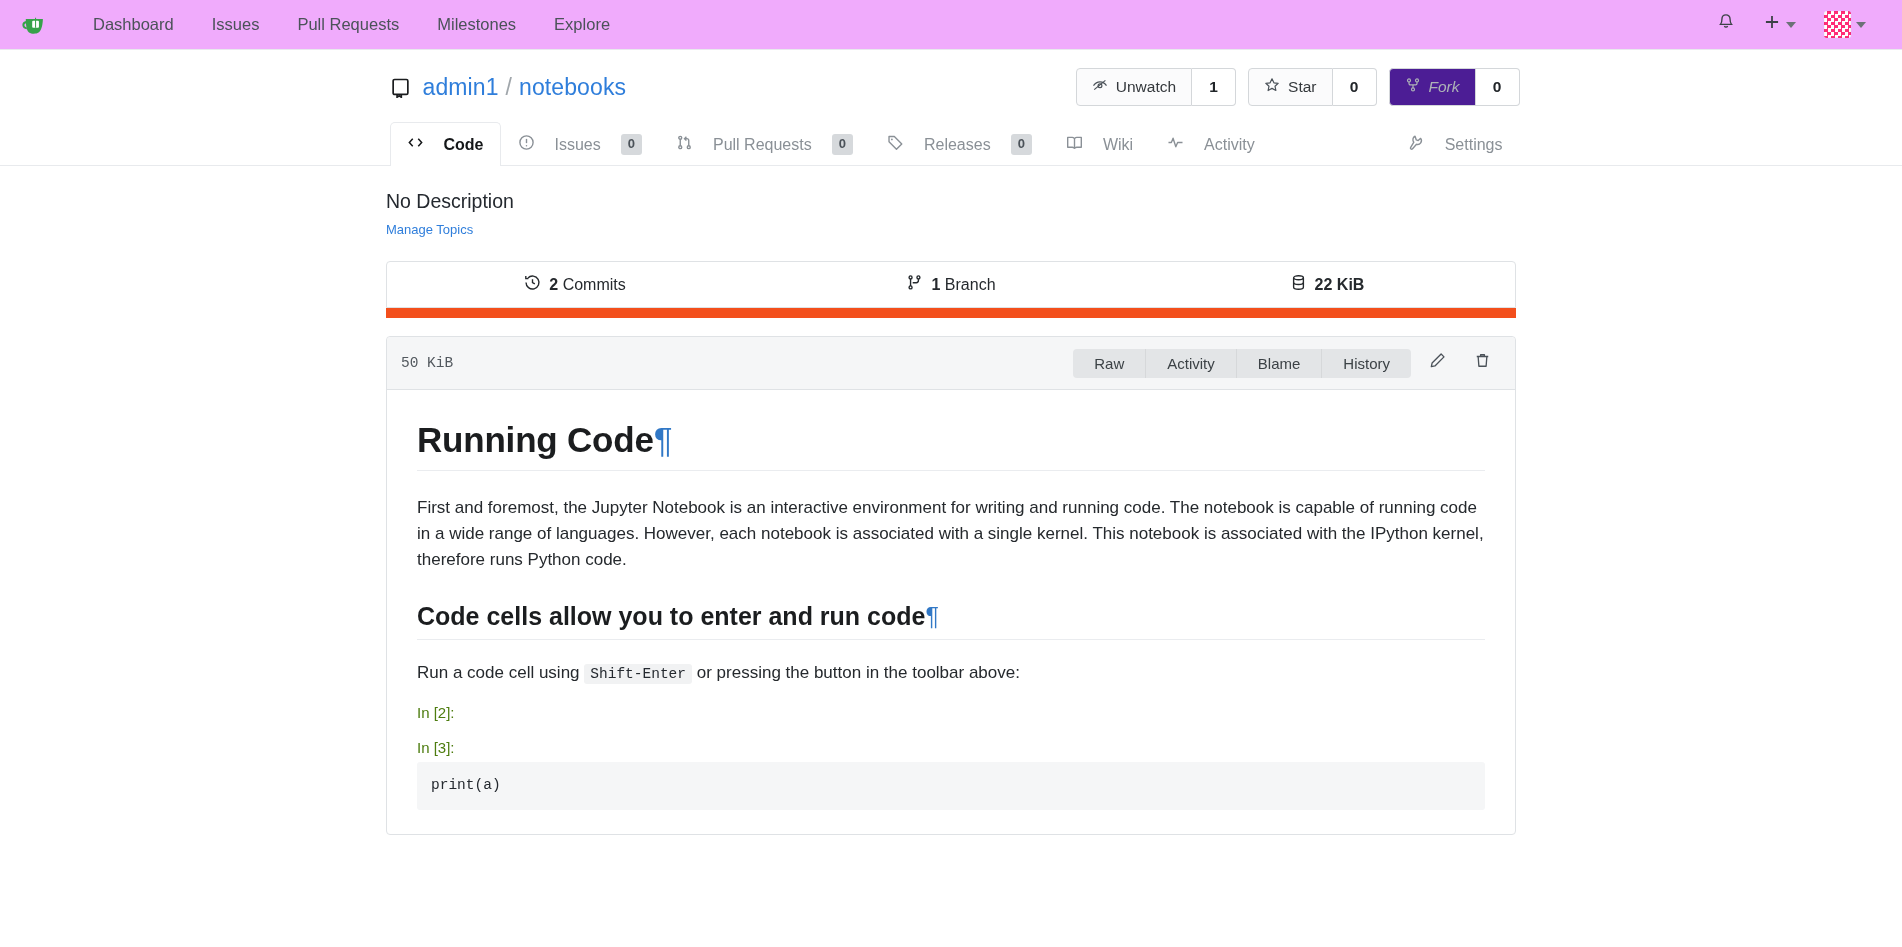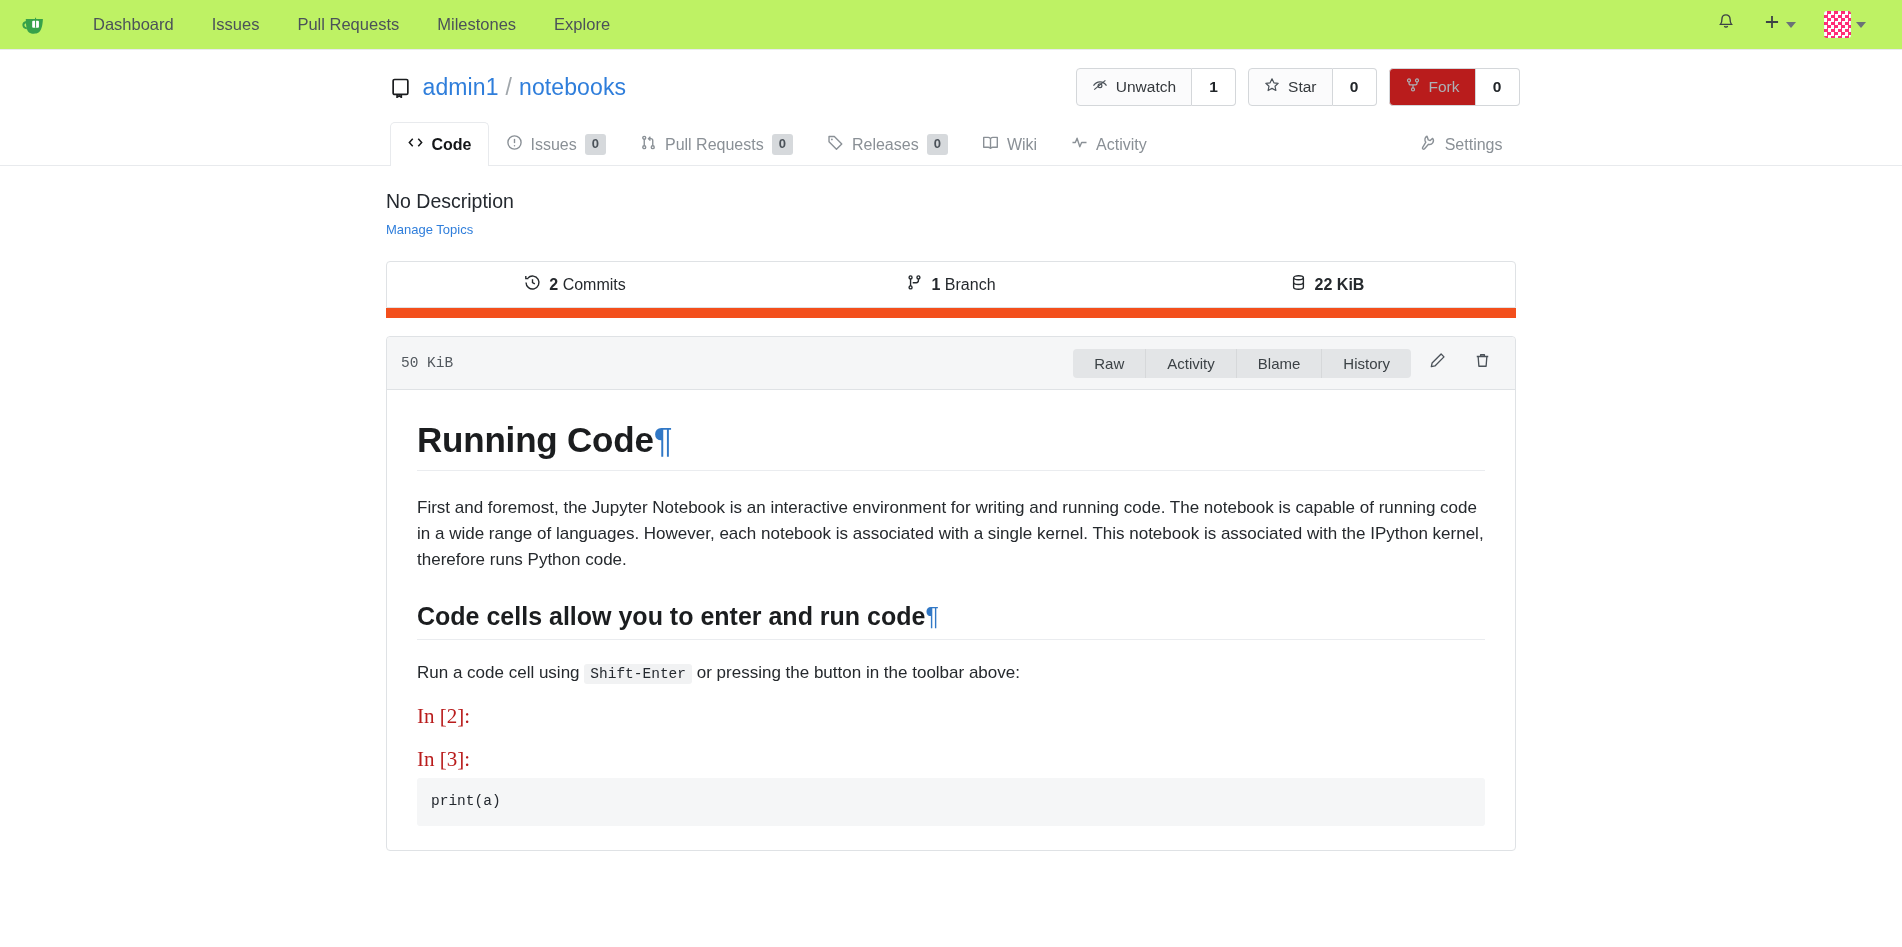--- a/index.html
+++ b/index.html
@@ -8,21 +8,21 @@
     background: #ffffff;
     font-family: "Liberation Sans", sans-serif;
     font-size: 17px;
     color: #212529;
     overflow: hidden;
   }
 
   
   .navbar {
     height: 50px;
-    background: #bef264;
+    background: #f0abfc;
     border-bottom: 1px solid #e8eaed;
     display: flex;
     align-items: center;
     padding: 0 22px 0 18px;
   }
   .brand-logo { width: 34px; height: 34px; display: flex; align-items: center; justify-content: center; margin-right: 22px; }
   .nav-links { display: flex; align-items: center; gap: 0; }
   .nav-link {
     color: #4b5259;
     font-size: 16.5px;
@@ -68,36 +68,36 @@
     display: flex; align-items: center; gap: 8px;
     border: 1px solid #d4d7da;
     background: #fbfbfc;
     color: #34383c;
     font-size: 15.5px;
     padding: 8px 15px;
     border-radius: 4px 0 0 4px;
     cursor: pointer;
     white-space: nowrap;
   }
-  .btn.disabled { color: #adb2b7; background: #b91c1c; cursor: default; }
+  .btn.disabled { color: #adb2b7; background: #4c1d95; cursor: default; font-style: italic; }
   .btn-count {
     display: flex; align-items: center; justify-content: center;
     border: 1px solid #d4d7da; border-left: none;
     background: #ffffff;
     font-size: 15.5px; font-weight: 700;
     padding: 8px 16px;
     border-radius: 0 4px 4px 0;
     min-width: 44px;
     cursor: pointer;
   }
 
   
   .repo-tabs { display: flex; align-items: flex-end; margin-top: 16px; }
   .tab {
-    display: flex; align-items: center; gap: 8px;
+    display: flex; align-items: center; gap: 20px;
     padding: 11px 16px;
     font-size: 16px;
     color: #8a9096;
     border: 1px solid transparent;
     border-bottom: none;
     margin-bottom: -1px;
     cursor: pointer;
     white-space: nowrap;
   }
   .tab.active {
@@ -198,21 +198,21 @@
   .anchor { color: #3178c6; font-weight: 400; }
   .nb p { font-size: 17px; line-height: 1.52; color: #25292d; margin-bottom: 18px; }
   .inline-code {
     font-family: "Liberation Mono", monospace;
     font-size: 14.5px;
     background: #f1f2f3;
     padding: 2px 6px;
     border-radius: 3px;
     color: #24292f;
   }
-  .prompt { font-size: 21px; color: #b91c1c; margin: 18px 0 6px 0; font-family: Liberation Serif, serif; }
+  .prompt { font-size: 15px; color: #4d7c0f; margin: 18px 0 6px 0; }
   .cell {
     background: #f5f6f7;
     border-radius: 3px;
     padding: 13px 14px;
     font-family: "Liberation Mono", monospace;
     font-size: 14.5px;
     color: #24292f;
     line-height: 1.5;
     white-space: pre;
     min-height: 46px;

